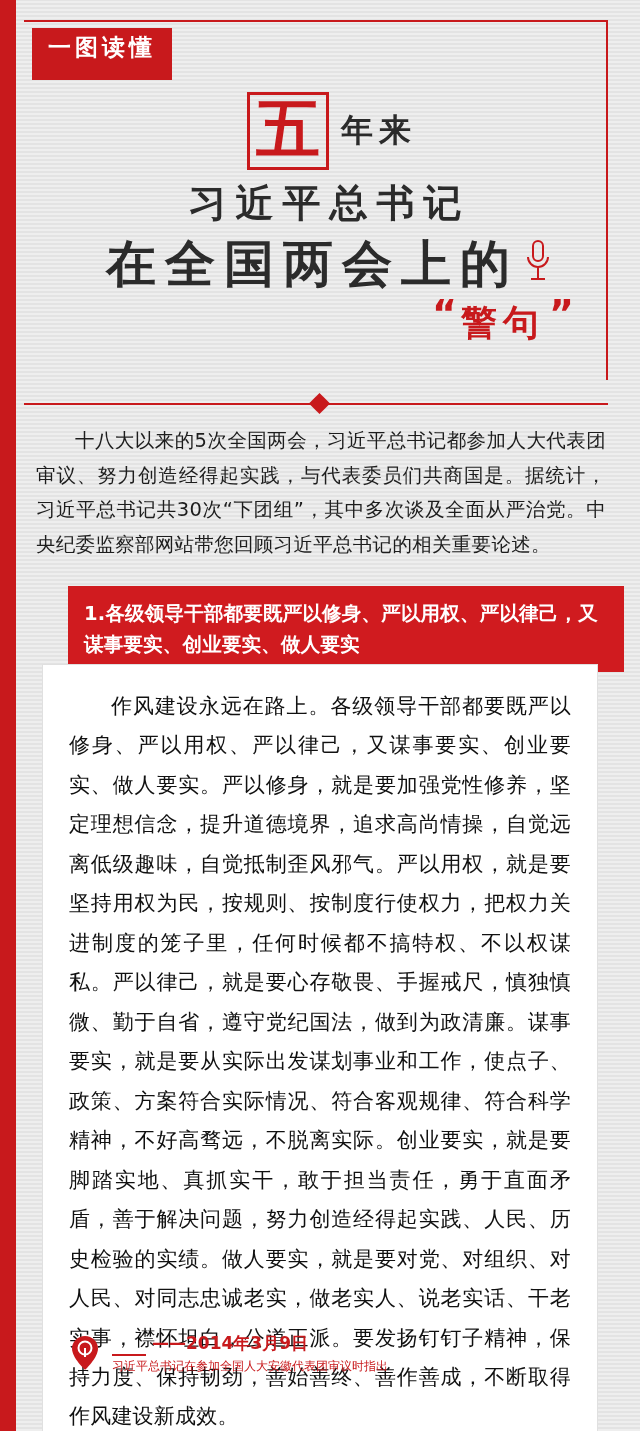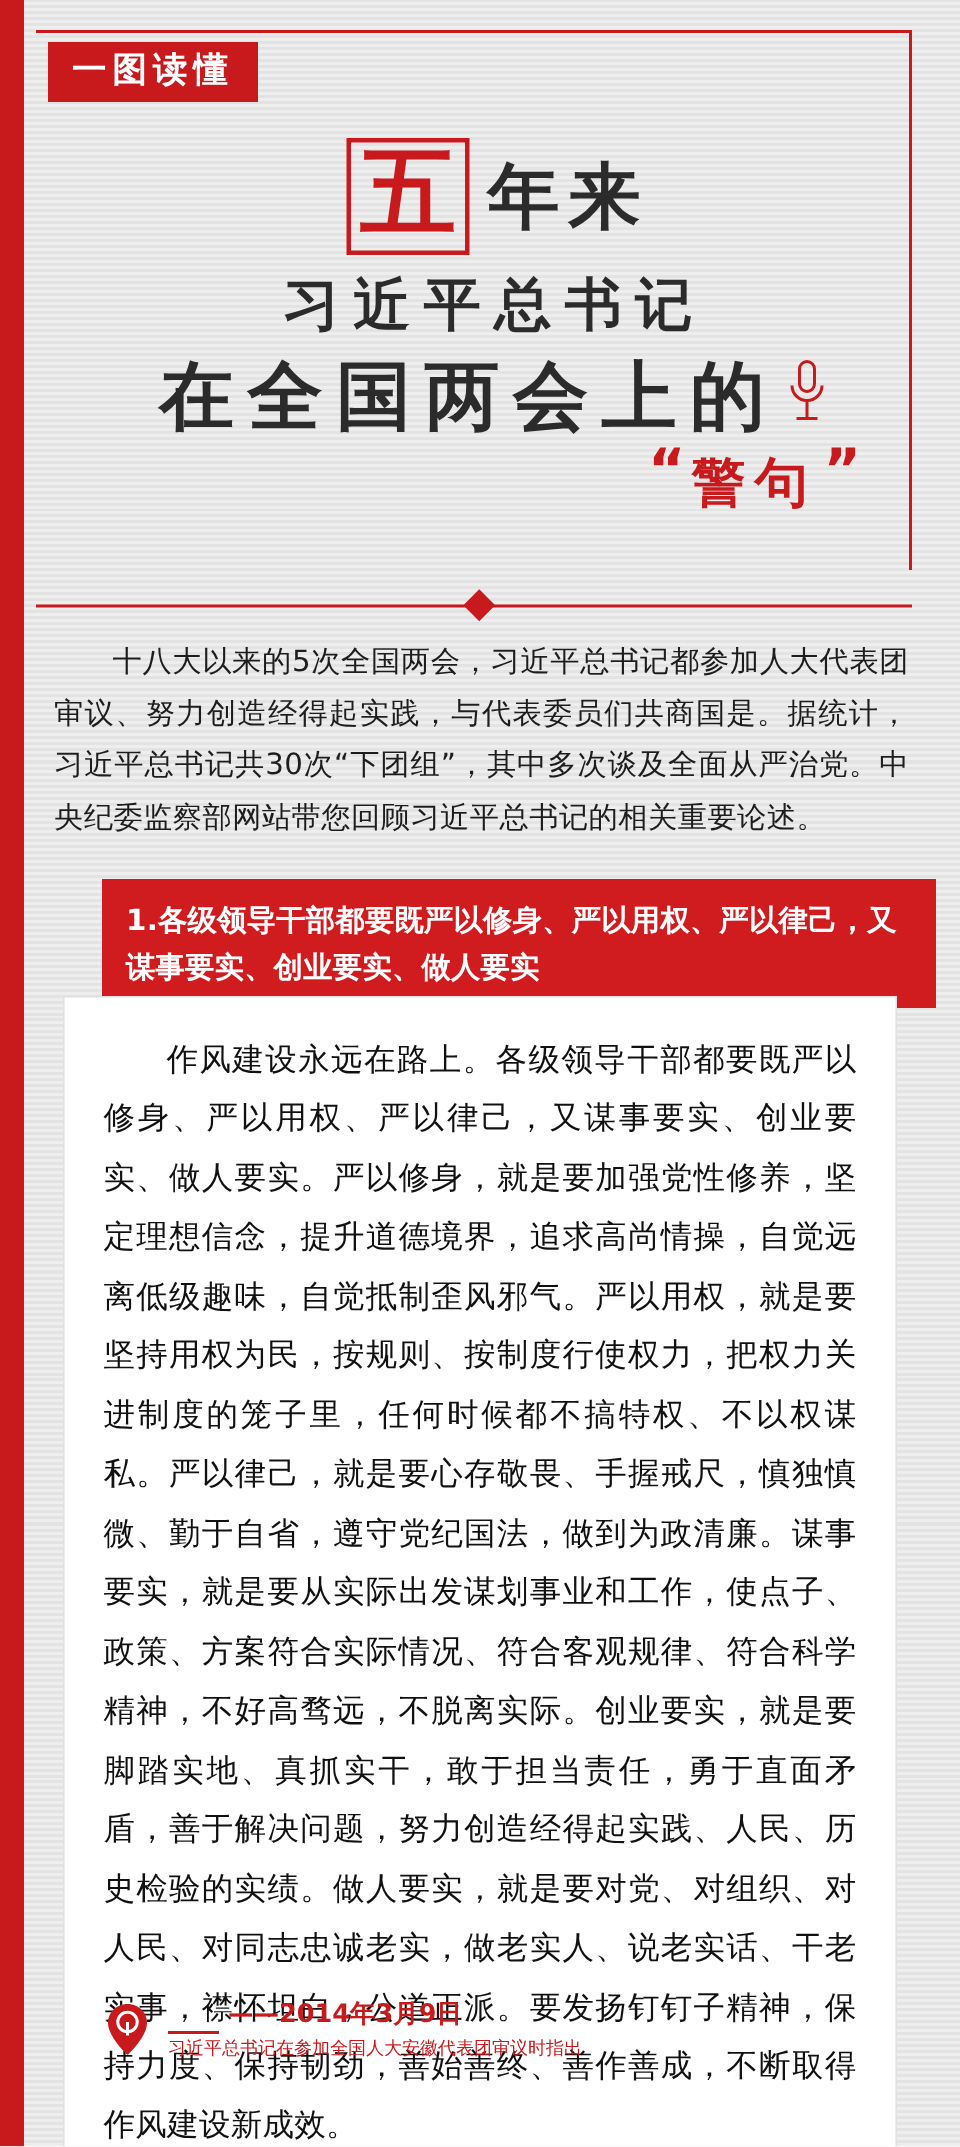--- a/index.html
+++ b/index.html
@@ -42,21 +42,21 @@
   }
   .badge {
     position: absolute;
     left: 32px;
     top: 28px;
     background: #c8191c;
     color: #ffffff;
     font-size: 23px;
     font-weight: bold;
     letter-spacing: 4px;
-    padding: 8px 16px 9px 16px;
+    padding: 8px 16px 21px 16px;
     line-height: 1;
     font-family: "DejaVu Sans", "Liberation Sans", sans-serif;
   }
   .corner-frame {
     position: absolute;
     left: 24px;
     top: 20px;
     width: 584px;
     height: 360px;
     border-top: 2px solid #c8191c;
@@ -94,21 +94,21 @@
     color: #c8191c;
     font-size: 64px;
     font-weight: bold;
     line-height: 1;
     border: 3px solid #c8191c;
     padding: 2px 6px 6px 6px;
     margin-right: 12px;
     display: inline-block;
   }
   .tl-text {
-    font-size: 48px;
+    font-size: 32px;
     font-weight: bold;
     letter-spacing: 6px;
     line-height: 1.05;
   }
   .tl2 .tl-text { font-size: 38px; letter-spacing: 9px; }
   .tl3 .tl-text { font-size: 50px; letter-spacing: 9px; }
   .mic-icon {
     display: inline-block;
     margin-left: 4px;
     vertical-align: middle;

